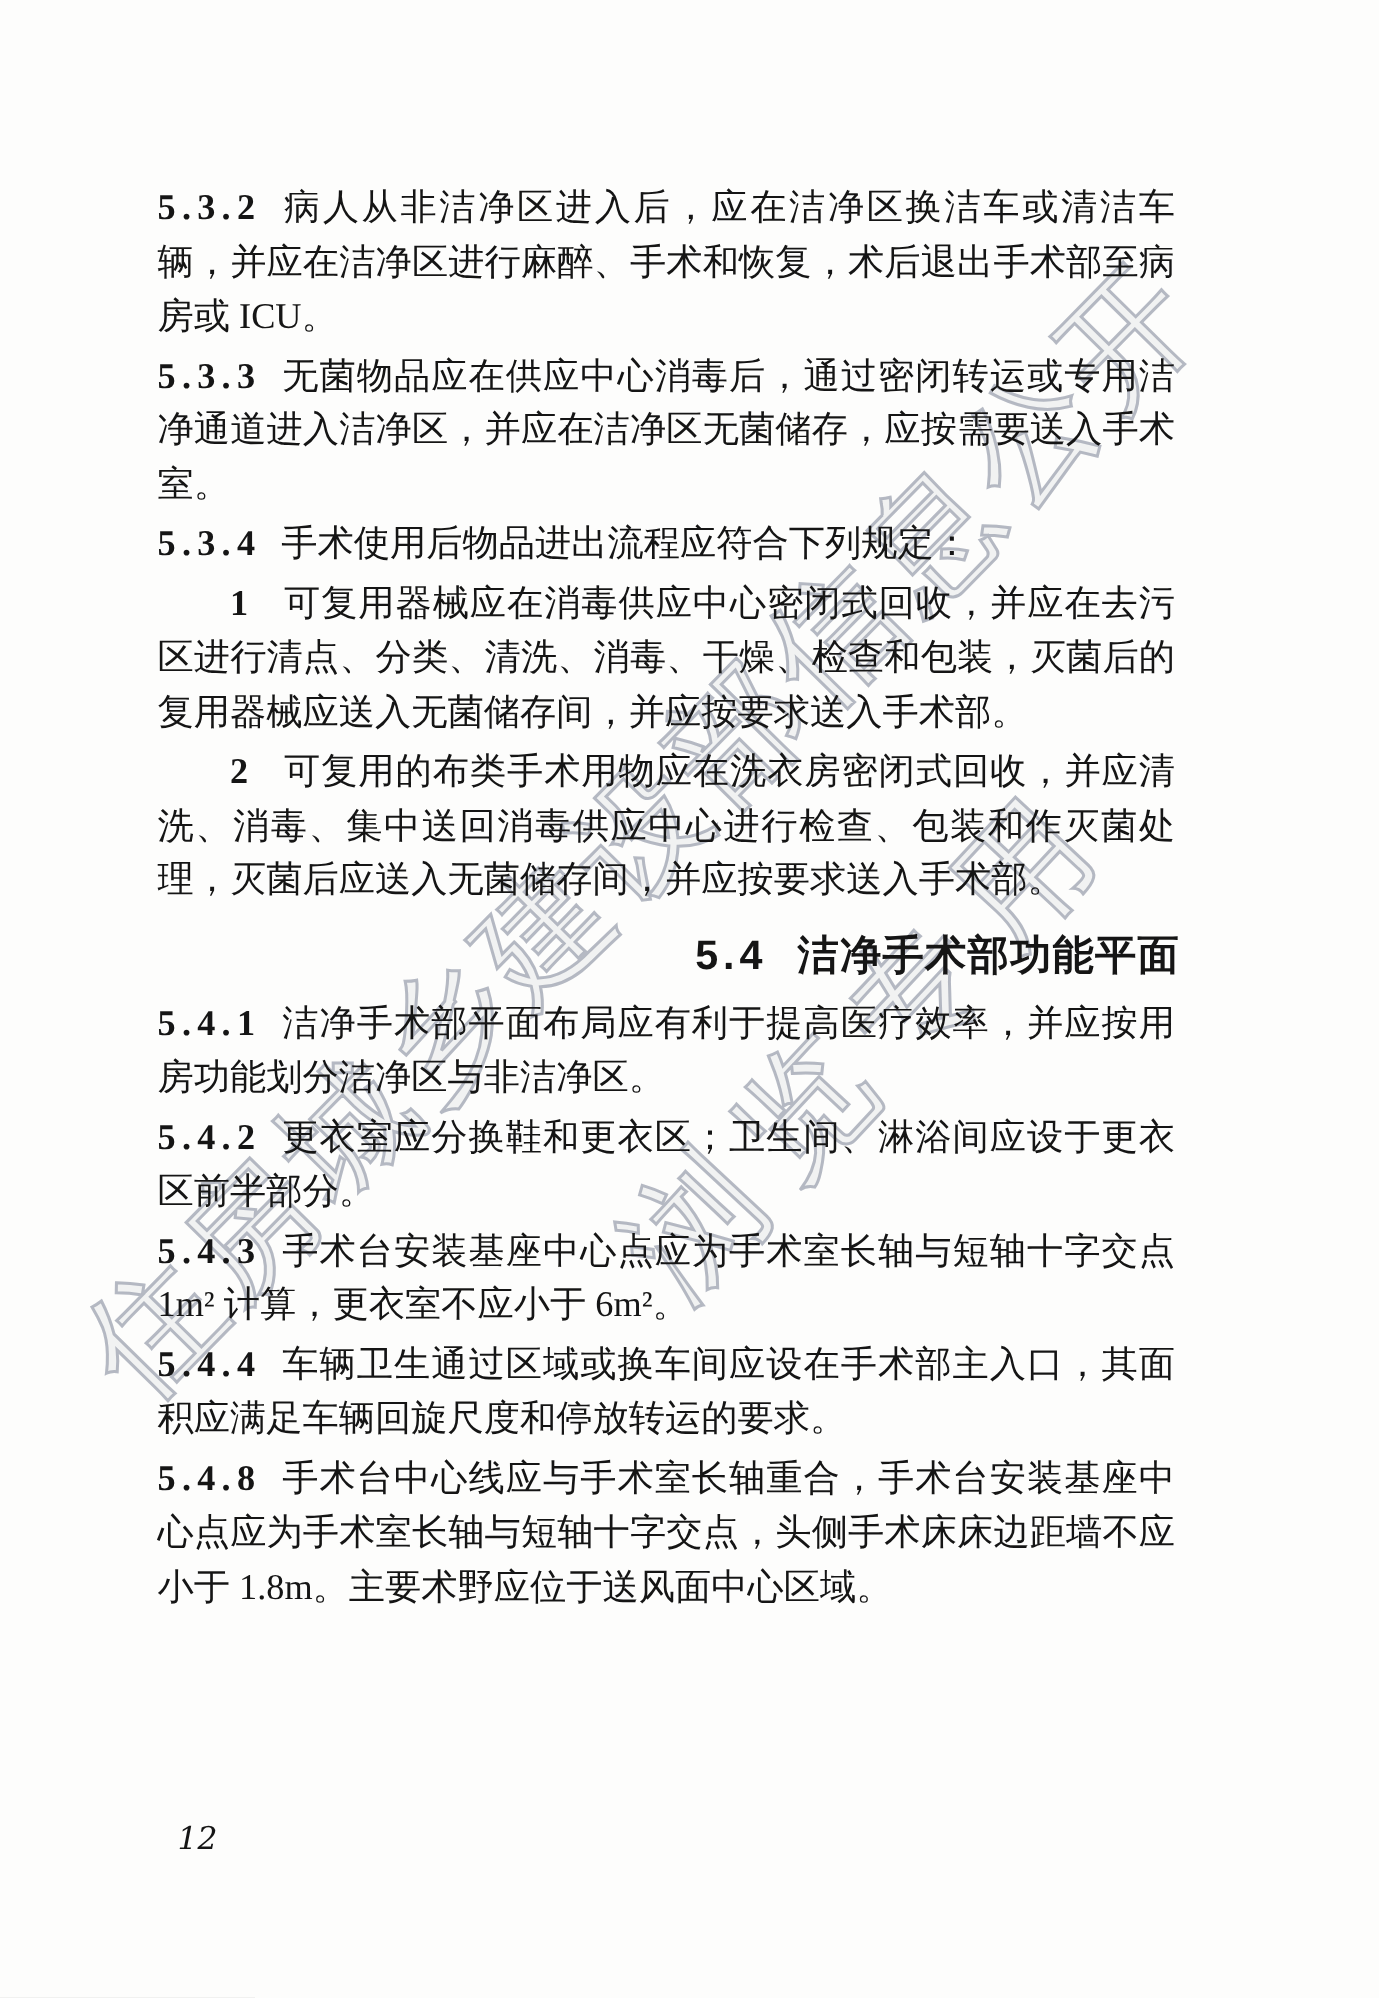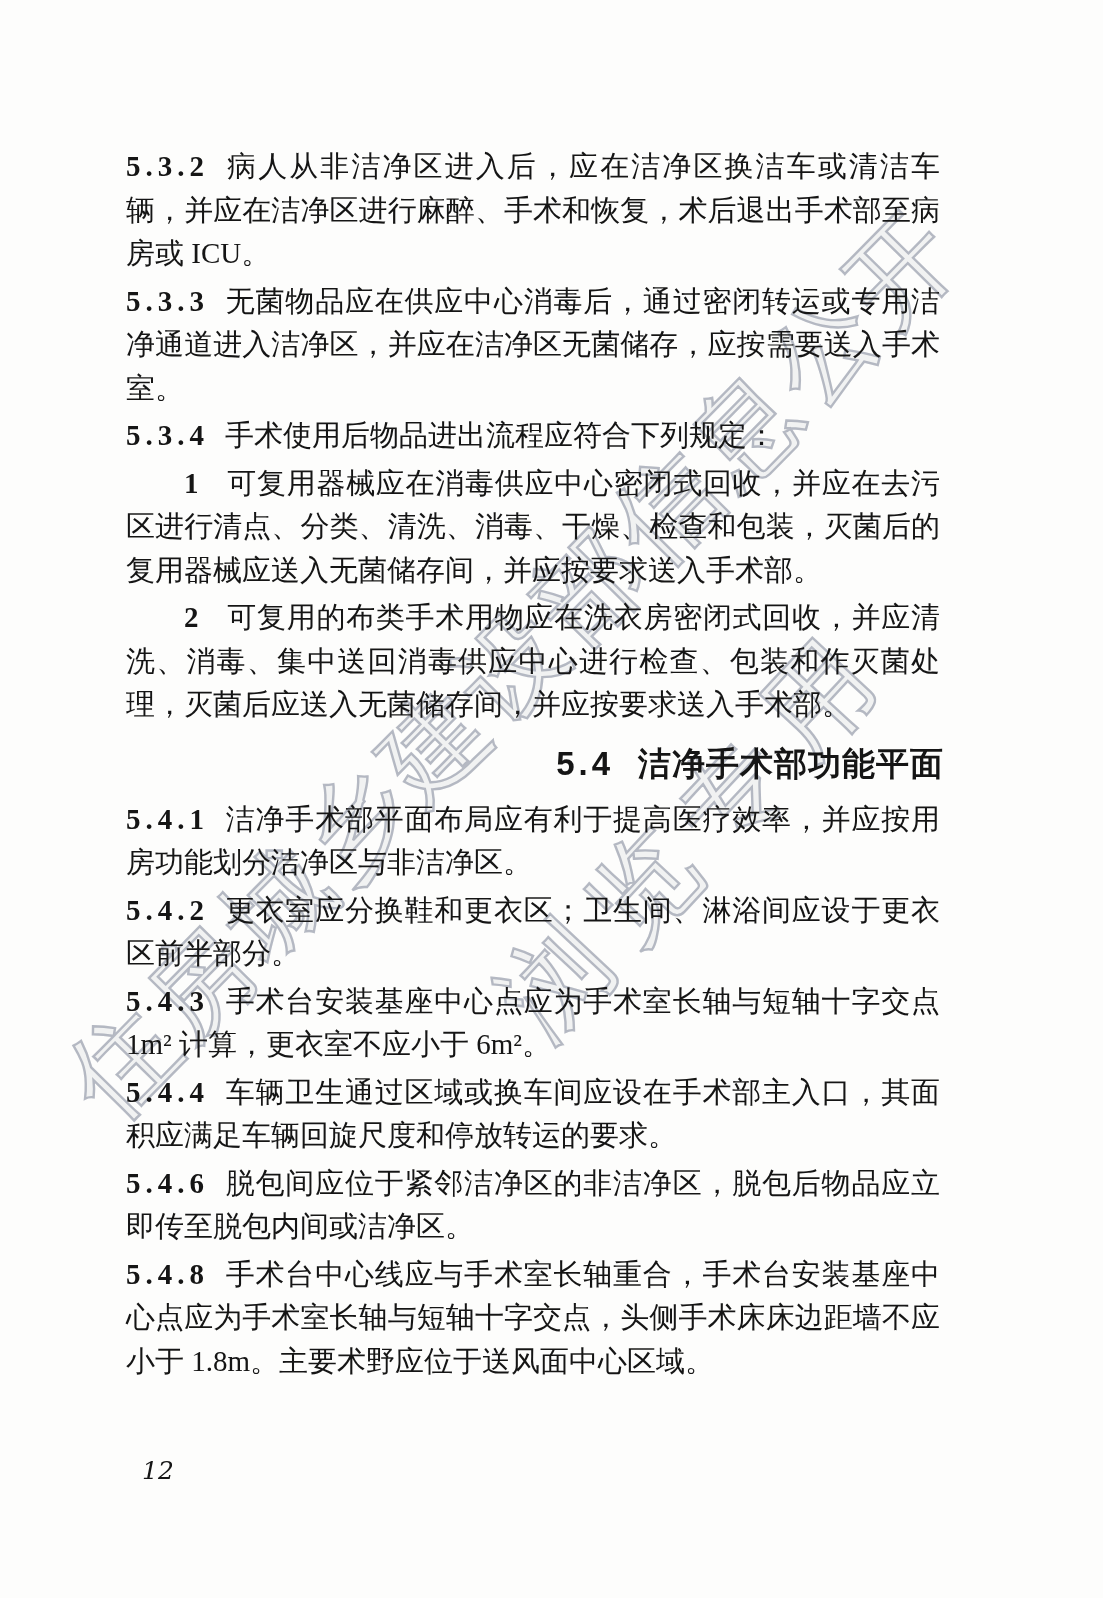--- a/index.html
+++ b/index.html
@@ -108,21 +108,20 @@
 
     <p class="clause"><span class="num">5.4.1</span><span>洁净手术部平面布局应有利于提高医疗效率，并应按用房功能划分洁净区与非洁净区。</span></p>
 
     <p class="clause"><span class="num">5.4.2</span><span>更衣室应分换鞋和更衣区；卫生间、淋浴间应设于更衣区前半部分。</span></p>
 
     <p class="clause"><span class="num">5.4.3</span><span>手术台安装基座中心点应为手术室长轴与短轴十字交点 1m² 计算，更衣室不应小于 6m²。</span></p>
 
     <p class="clause"><span class="num">5.4.4</span><span>车辆卫生通过区域或换车间应设在手术部主入口，其面积应满足车辆回旋尺度和停放转运的要求。</span></p>
 
 
-    <p class="clause"><span class="num">5.4.6</span><span>脱包间应位于紧邻洁净区的非洁净区，脱包后物品应立即传至脱包内间或洁净区。</span></p>
 
 
     <p class="clause"><span class="num">5.4.8</span><span>手术台中心线应与手术室长轴重合，手术台安装基座中心点应为手术室长轴与短轴十字交点，头侧手术床床边距墙不应小于 1.8m。主要术野应位于送风面中心区域。</span></p>
 
   </div>
 
   <div class="page-number">12</div>
 
 </div>
 

